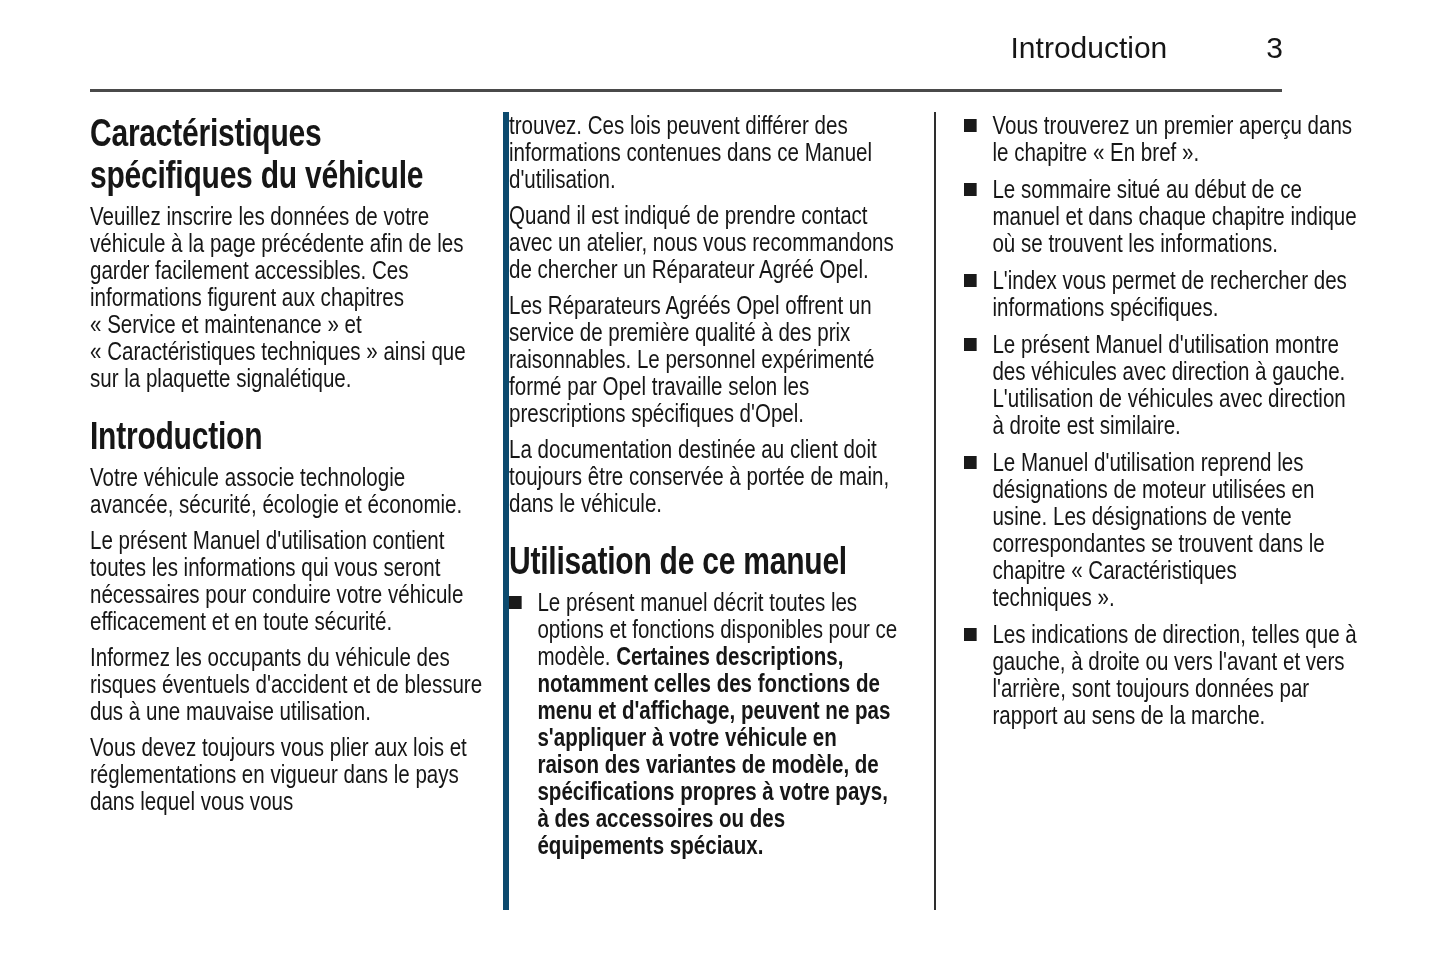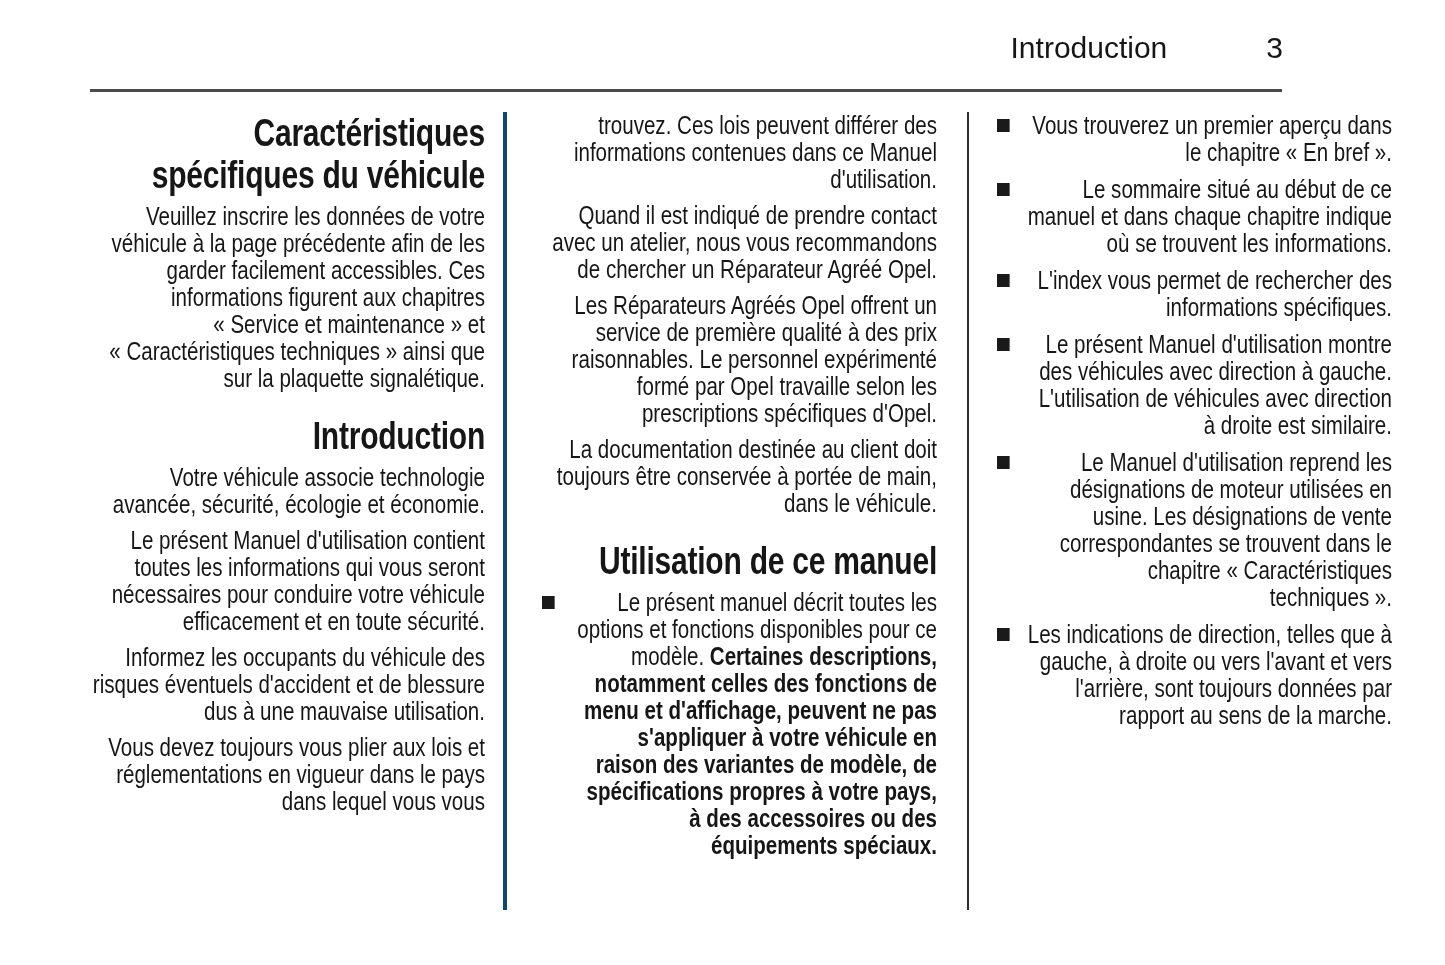--- a/index.html
+++ b/index.html
@@ -41,31 +41,29 @@
   .header-rule {
     height: 3px;
     background: #4a4a4a;
     margin: 0 60px 0 90px;
   }
   .columns {
     display: flex;
     margin: 20px 0 0 90px;
     height: 798px;
     align-items: stretch;
-    text-align: right;
   }
   .col {
     box-sizing: content-box;
     overflow: visible;
   }
   .col-1 { width: 413px; }
   .col-2 {
     width: 425px;
-    border-left: 4px solid #0c4a6e;
-    padding-left: 35px;
+    border-left: 6px solid #0c4a6e;
   }
   .col-3 {
     flex: 1;
     border-left: 2px solid #2e2e2e;
     padding-left: 28px;
   }
   
   .col-inner {
     width: 500px;
     transform: scaleX(0.79);

